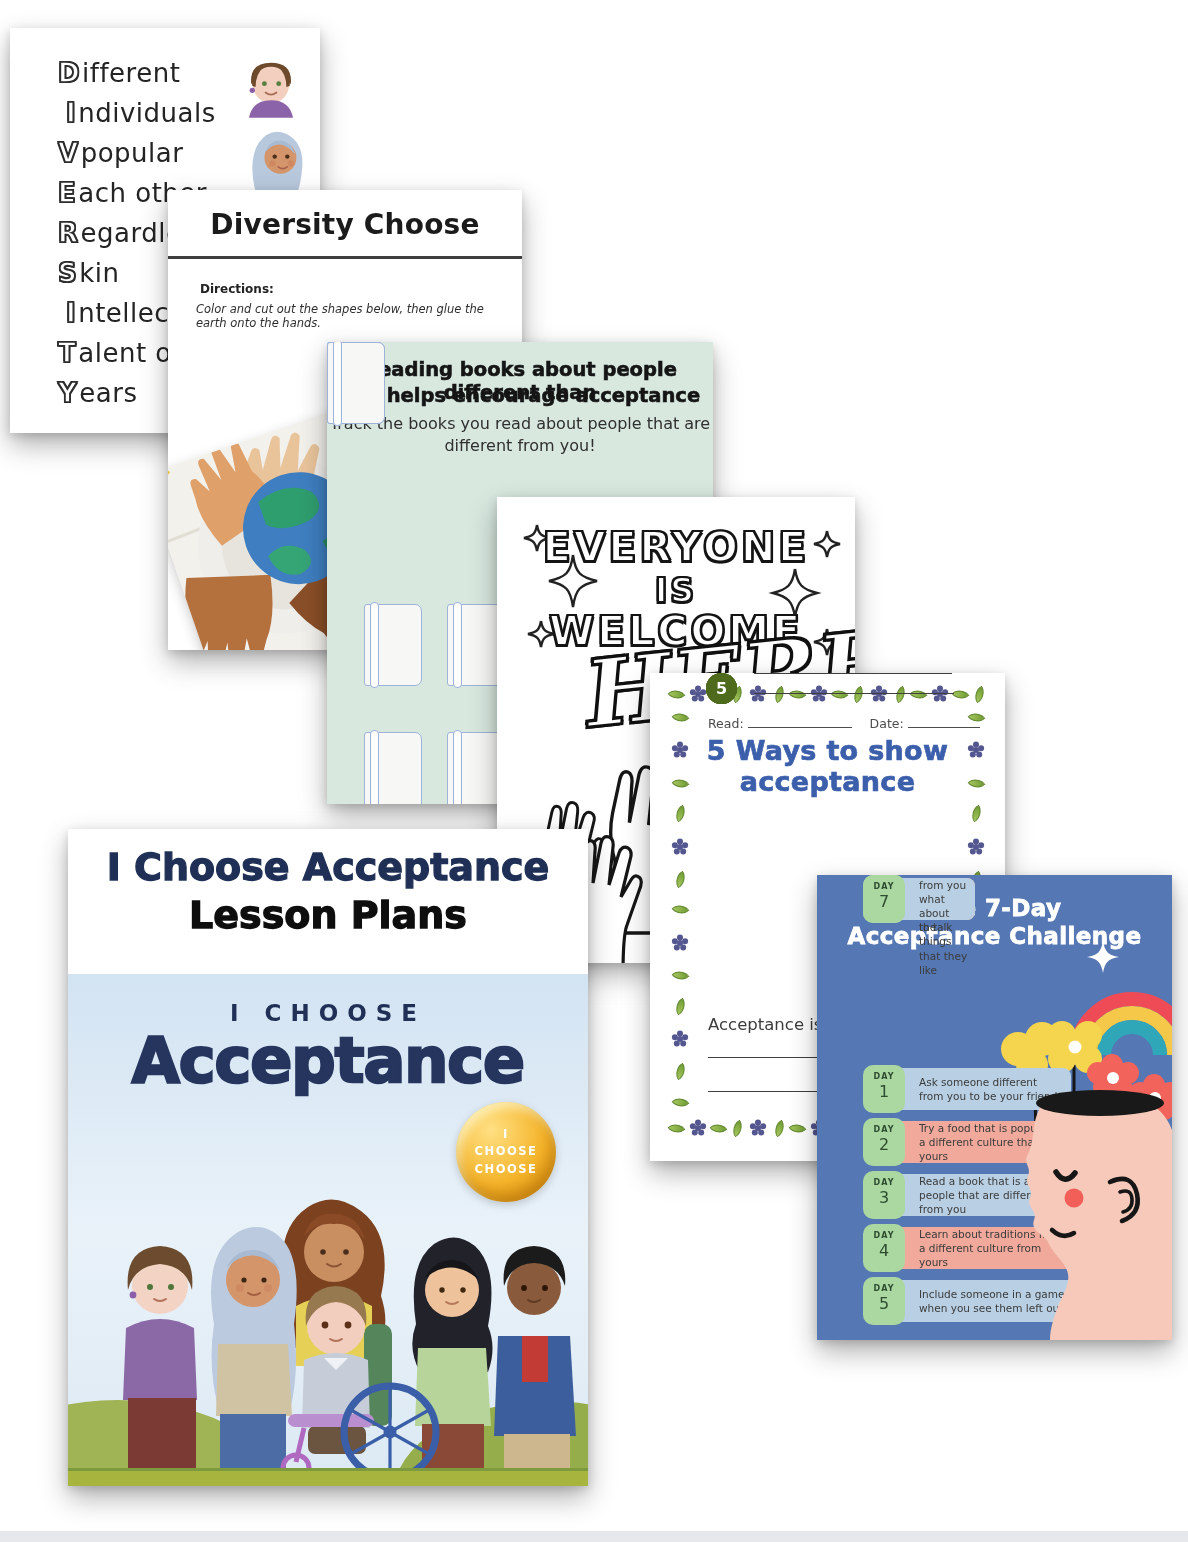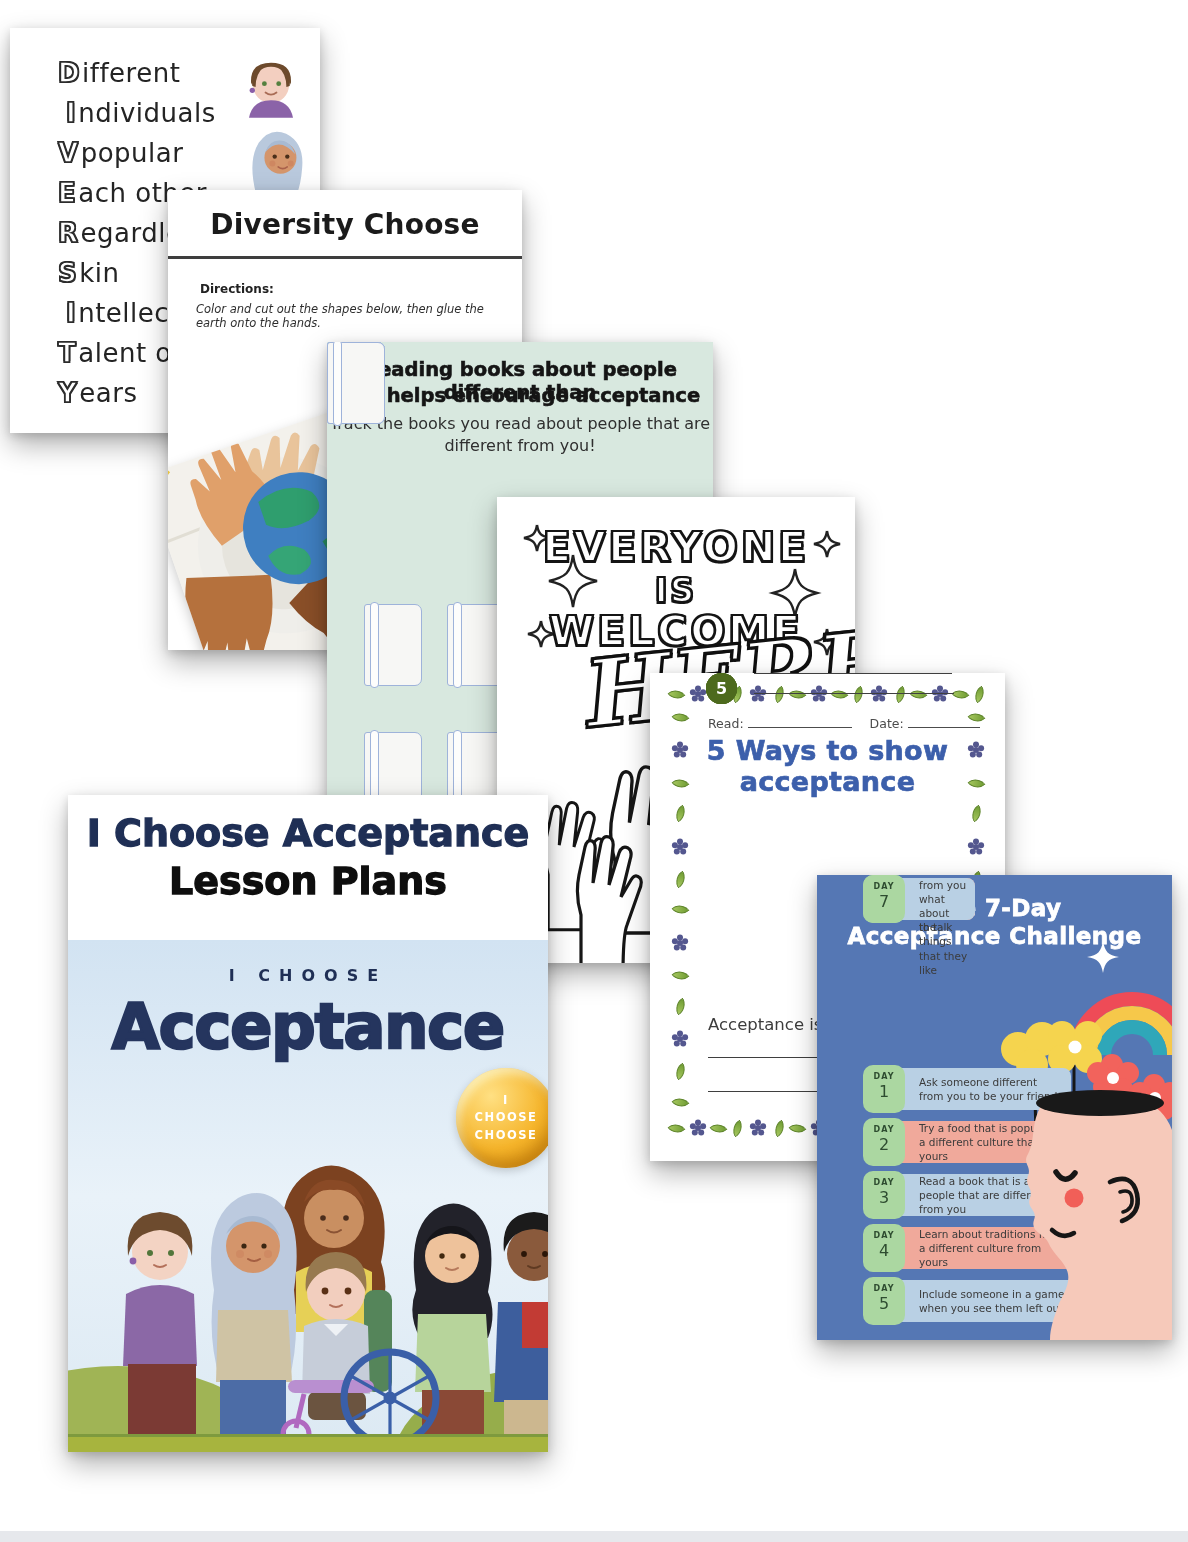--- a/index.html
+++ b/index.html
@@ -106,27 +106,27 @@
   .day-row:nth-of-type(1) .day-bar{width:225px}.day-row:nth-of-type(2) .day-bar{width:192px}
   .day-row:nth-of-type(3) .day-bar{width:194px}.day-row:nth-of-type(4) .day-bar{width:196px}
   .day-row:nth-of-type(5) .day-bar{width:190px}.day-row:nth-of-type(6) .day-bar{width:202px}
   .day-row:nth-of-type(7) .day-bar{width:222px}
   .day-tile{position:absolute;left:0;top:0;width:42px;height:48px;border-radius:10px;text-align:center;
             color:#2e4c30;z-index:2;}
   .day-tile .dlab{display:block;font-size:8px;letter-spacing:1px;margin-top:7px;font-weight:700;}
   .day-tile .dnum{display:block;font-size:16px;margin-top:1px;}
 
   
-  #pageG{left:68px;top:795px;width:480px;height:657px;z-index:7;overflow:hidden;}
+  #pageG{left:68px;top:829px;width:520px;height:657px;z-index:7;overflow:hidden;}
   .cov-h{position:absolute;left:0;width:100%;text-align:center;font-size:38px;font-weight:800;}
   .ch1{top:16px;-webkit-text-stroke:1.3px currentColor;}
   .ch2{top:64px;color:#0e0e0e;-webkit-text-stroke:1.3px #0e0e0e;}
   .cov-sky{position:absolute;left:0;top:145px;right:0;bottom:0;overflow:hidden;
            background:linear-gradient(180deg,#d2e3f2 0%,#e9f2f9 50%,#dcE9f3 100%);}
-  .cov-series{position:absolute;top:26px;left:0;width:100%;text-align:center;font-size:16px;letter-spacing:9px;
+  .cov-series{position:absolute;top:26px;left:0;width:100%;text-align:center;font-size:23px;letter-spacing:9px;
               font-weight:600;}
   .cov-title{position:absolute;top:50px;left:0;width:100%;text-align:center;font-size:62px;font-weight:800;
              -webkit-text-stroke:2.5px currentColor;letter-spacing:-1px;}
   .badge{position:absolute;left:388px;top:128px;width:100px;height:100px;border-radius:50%;
          background:radial-gradient(circle at 35% 28%,#ffe083,#f5b42a 55%,#dd9410 85%);
          box-shadow:inset -4px -8px 14px rgba(140,80,0,.35),inset 4px 6px 10px rgba(255,255,220,.7),0 3px 8px rgba(0,0,0,.18);
          display:flex;flex-direction:column;justify-content:center;text-align:center;color:#fff;
          font-size:11.5px;font-weight:700;letter-spacing:1.5px;line-height:1.5;}
   .kids{position:absolute;left:0;bottom:0;width:520px;height:312px;}
 

